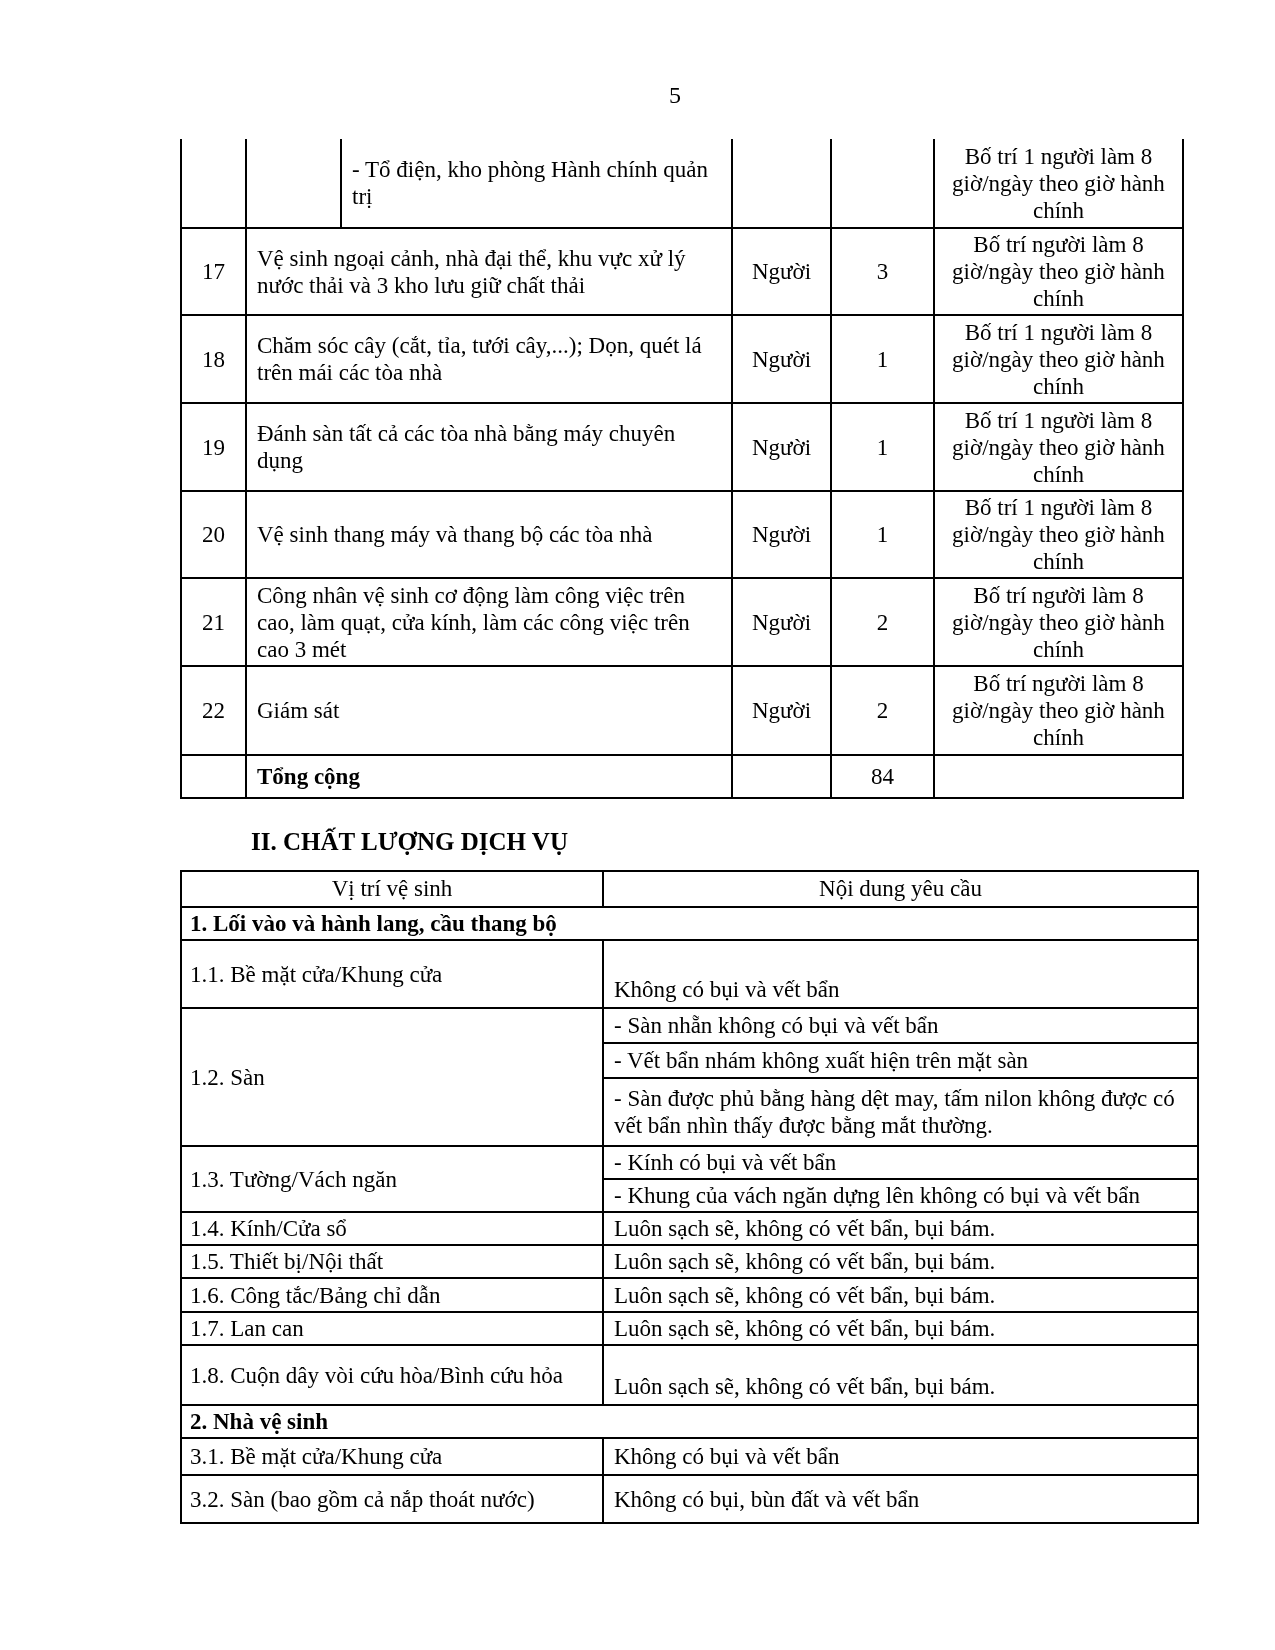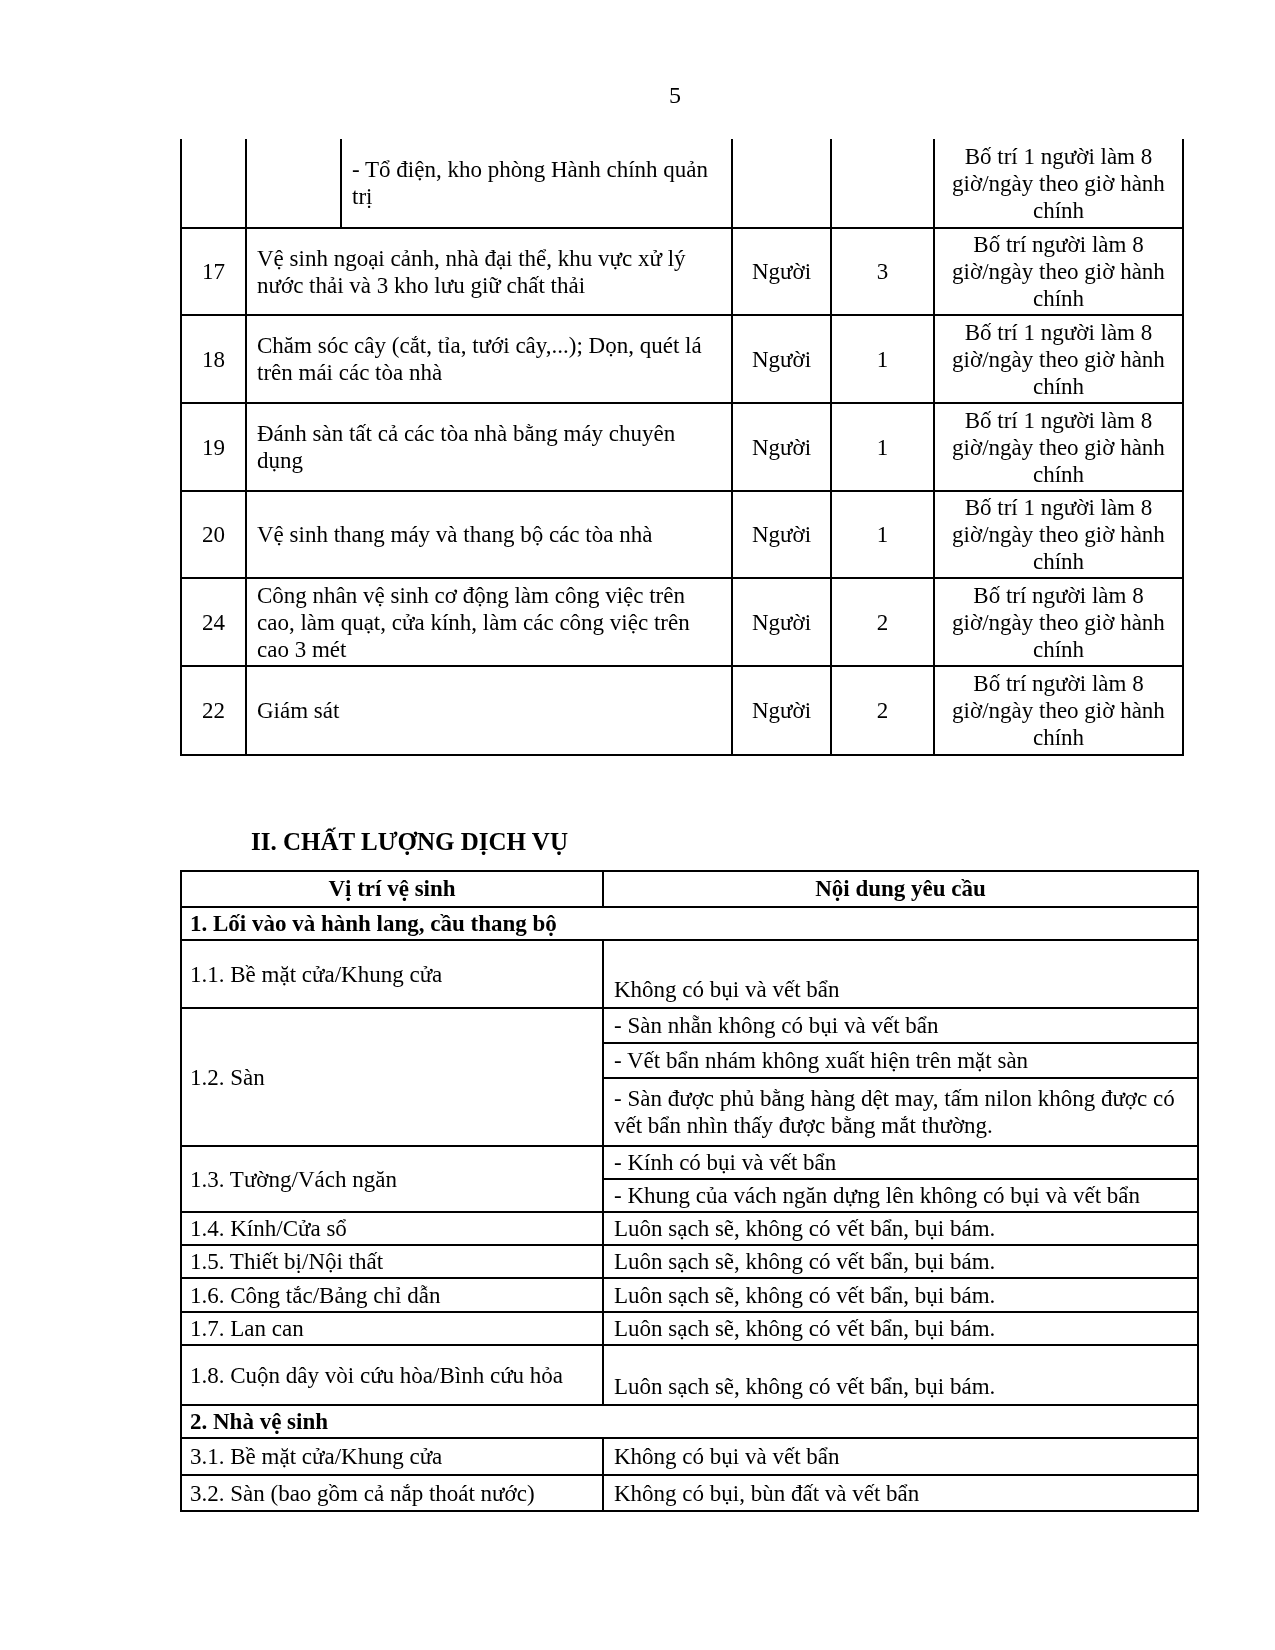--- a/index.html
+++ b/index.html
@@ -49,21 +49,21 @@
   }
 
   
   .t2 {
     position: absolute;
     left: 180px;
     top: 870px;
     width: 1017px;
     font-size: 23px;
   }
-  .t2 th { font-weight: bold; text-align: center; vertical-align: middle; padding: 2px 16px; }
+  .t2 th { font-weight: normal; text-align: center; vertical-align: middle; padding: 2px 16px; }
   .t2 td { vertical-align: middle; line-height: 27px; padding: 2px 4px; }
   .t2 .label { text-align: left; padding-left: 8px; padding-right: 8px; }
   .t2 .req   { text-align: left; padding-left: 10px; padding-right: 6px; }
   .t2 .section-cell { font-weight: bold; text-align: left; padding-left: 8px; }
   .t2 .vbottom { vertical-align: bottom; padding-bottom: 4px; }
 </style>
 </head>
 <body>
 
 <div class="page-number">5</div>
@@ -108,32 +108,39 @@
     <td class="note">Bố trí 1 người làm 8 giờ/ngày theo giờ hành chính</td>
   </tr>
   <tr style="height:87px">
     <td class="stt">20</td>
     <td class="desc" colspan="2">Vệ sinh thang máy và thang bộ các tòa nhà</td>
     <td class="unit">Người</td>
     <td class="qty">1</td>
     <td class="note">Bố trí 1 người làm 8 giờ/ngày theo giờ hành chính</td>
   </tr>
   <tr style="height:88px">
-    <td class="stt">24</td>
+    <td class="stt">21</td>
     <td class="desc" colspan="2">Công nhân vệ sinh cơ động làm công việc trên cao, làm quạt, cửa kính, làm các công việc trên cao 3 mét</td>
     <td class="unit">Người</td>
     <td class="qty">2</td>
     <td class="note">Bố trí người làm 8 giờ/ngày theo giờ hành chính</td>
   </tr>
   <tr style="height:89px">
     <td class="stt">22</td>
     <td class="desc" colspan="2">Giám sát</td>
     <td class="unit">Người</td>
     <td class="qty">2</td>
     <td class="note">Bố trí người làm 8 giờ/ngày theo giờ hành chính</td>
+  </tr>
+  <tr style="height:43px">
+    <td class="stt"></td>
+    <td class="desc total-label" colspan="2">Tổng cộng</td>
+    <td class="unit"></td>
+    <td class="qty">84</td>
+    <td class="note"></td>
   </tr>
 </tbody>
   </table>
 
 <div class="section-heading">II. CHẤT LƯỢNG DỊCH VỤ</div>
 
 <table class="t2">
   <colgroup>
     <col style="width:422px">
       <col style="width:595px">
@@ -187,18 +194,18 @@
     <td class="label">1.8. Cuộn dây vòi cứu hòa/Bình cứu hỏa</td>
     <td class="req vbottom">Luôn sạch sẽ, không có vết bẩn, bụi bám.</td>
   </tr>
   <tr class="section" style="height:31px">
     <td class="section-cell" colspan="2">2. Nhà vệ sinh</td>
   </tr>
   <tr style="height:37px">
     <td class="label">3.1. Bề mặt cửa/Khung cửa</td>
     <td class="req">Không có bụi và vết bẩn</td>
   </tr>
-  <tr style="height:36px">
+  <tr style="height:48px">
     <td class="label">3.2. Sàn (bao gồm cả nắp thoát nước)</td>
     <td class="req">Không có bụi, bùn đất và vết bẩn</td>
   </tr>
 </tbody>
   </table>
 
 </body></html>

